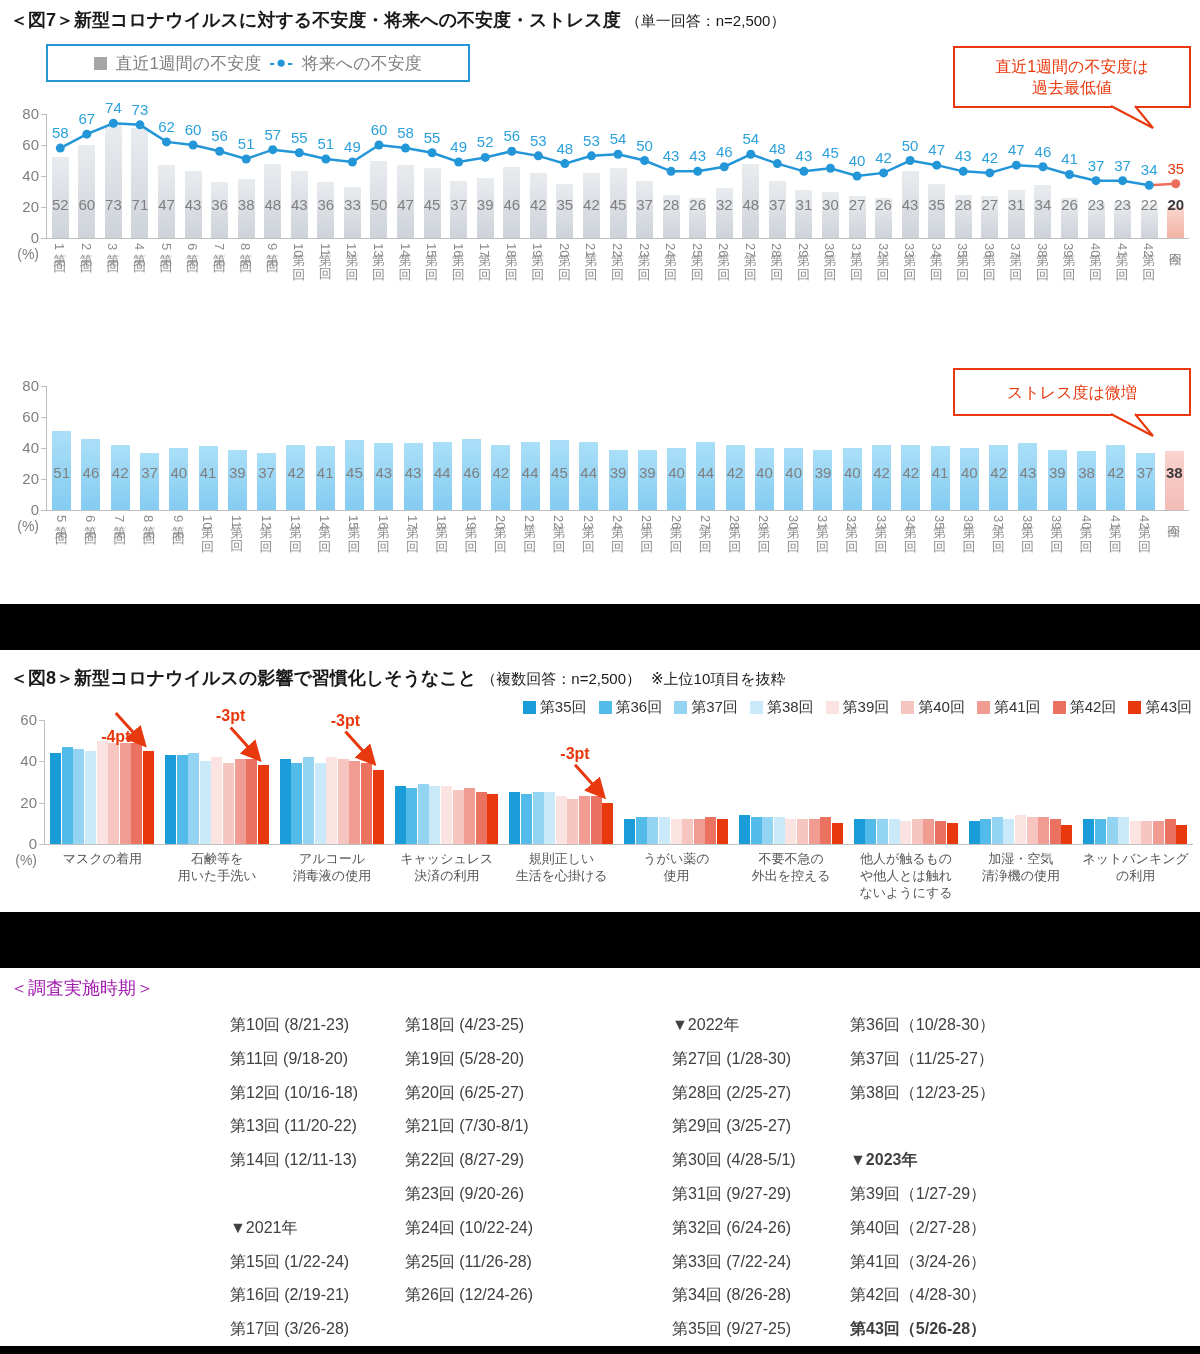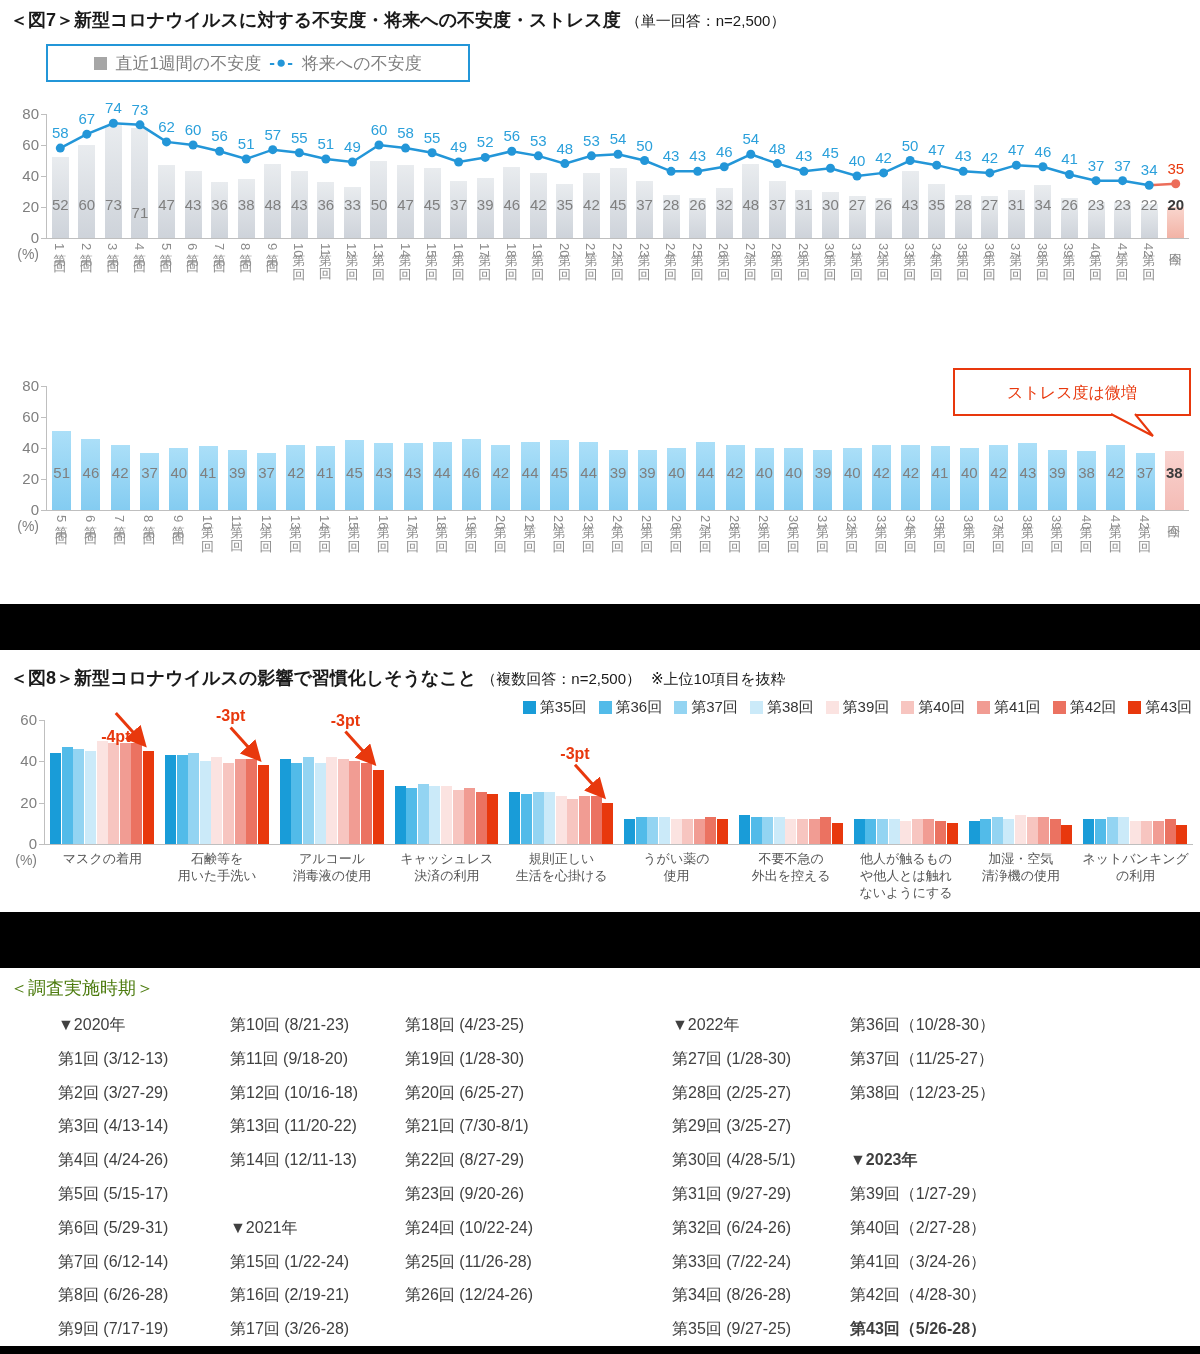--- a/index.html
+++ b/index.html
@@ -35,21 +35,21 @@
   .xlab{position:absolute;writing-mode:vertical-rl;text-orientation:mixed;font-size:13px;line-height:14px;color:#8c8c8c;height:86px;}
   .cat8{position:absolute;font-size:13px;line-height:17px;color:#555;text-align:center;white-space:pre-line;}
   #legend8{position:absolute;top:698px;right:8px;display:flex;gap:12px;align-items:center;z-index:3;}
   .leg8item{display:flex;align-items:center;gap:4px;font-size:15px;color:#333;}
   .leg8sw{width:13px;height:13px;display:inline-block;}
   .anno{position:absolute;width:48px;text-align:center;font-weight:bold;font-size:16px;color:#E8380D;z-index:5;}
   .band{position:absolute;left:0;width:1200px;background:#000;}
   #band1{top:604px;height:46px;}
   #band2{top:912px;height:56px;}
   #band3{top:1346px;height:8px;}
-  #sched-title{position:absolute;left:10px;top:976px;font-size:18px;color:#4d7c0f;}
+  #sched-title{position:absolute;left:10px;top:976px;font-size:18px;color:#a21caf;}
   .sched-col{position:absolute;top:1008px;font-size:16px;color:#404040;}
   .sched-col div{height:33.8px;line-height:33.8px;white-space:nowrap;}
   .sched-col .bold{font-weight:bold;}
   #arrows{position:absolute;left:0;top:0;width:1200px;height:1354px;pointer-events:none;z-index:5;}
 </style>
 </head>
 <body>
 
 <div class="page" id="page">
 
@@ -57,20 +57,27 @@
     <span class="tmain">＜図7＞新型コロナウイルスに対する不安度・将来への不安度・ストレス度</span><span class="tnote">（単一回答：n=2,500）</span>
   </div>
 
   <div id="legend1" class="legend-box" style="left:46px;top:44px;width:420px;height:34px;">
     <span class="sw gray-sw"></span>
     <span>直近1週間の不安度</span>
     <span class="lmark">-●-</span>
     <span>将来への不安度</span>
   </div>
 
+  <div id="callout1" class="callout" style="left:953px;top:46px;width:234px;height:58px;">
+    <span>直近1週間の不安度は</span>
+    <span>過去最低値</span>
+    <svg class="tail" width="60" height="24" viewBox="0 0 60 24">
+        <path d="M6,1 L48,23 L30,1" fill="#ffffff" stroke="#E8380D" stroke-width="2"></path>
+      </svg>
+  </div>
 
   <div id="plot1" class="plot">
       <div class="ytickmark" style="top: 124px;"></div>
       <div class="ytick" style="top: 115px;">0</div>
       <div class="ytickmark" style="top: 93px;"></div>
       <div class="ytick" style="top: 84px;">20</div>
       <div class="ytickmark" style="top: 62px;"></div>
       <div class="ytick" style="top: 53px;">40</div>
       <div class="ytickmark" style="top: 31px;"></div>
       <div class="ytick" style="top: 22px;">60</div>
@@ -116,21 +123,21 @@
       <div class="bar gray" style="left: 960.872px; width: 17px; height: 48.05px;"></div>
       <div class="bar gray" style="left: 987.43px; width: 17px; height: 52.7px;"></div>
       <div class="bar gray" style="left: 1013.99px; width: 17px; height: 40.3px;"></div>
       <div class="bar gray" style="left: 1040.55px; width: 17px; height: 35.65px;"></div>
       <div class="bar gray" style="left: 1067.1px; width: 17px; height: 35.65px;"></div>
       <div class="bar gray" style="left: 1093.66px; width: 17px; height: 34.1px;"></div>
       <div class="bar graycur" style="left: 1120.22px; width: 17px; height: 31px;"></div>
       <div class="blabel" style="left: -1.72093px; top: 82px;">52</div>
       <div class="blabel" style="left: 24.8372px; top: 82px;">60</div>
       <div class="blabel" style="left: 51.3953px; top: 82px;">73</div>
-      <div class="blabel" style="left: 77.9535px; top: 90px;">71</div>
+      <div class="blabel" style="left: 77.9535px; top: 82px;">71</div>
       <div class="blabel" style="left: 104.512px; top: 82px;">47</div>
       <div class="blabel" style="left: 131.07px; top: 82px;">43</div>
       <div class="blabel" style="left: 157.628px; top: 82px;">36</div>
       <div class="blabel" style="left: 184.186px; top: 82px;">38</div>
       <div class="blabel" style="left: 210.744px; top: 82px;">48</div>
       <div class="blabel" style="left: 237.302px; top: 82px;">43</div>
       <div class="blabel" style="left: 263.86px; top: 82px;">36</div>
       <div class="blabel" style="left: 290.419px; top: 82px;">33</div>
       <div class="blabel" style="left: 316.977px; top: 82px;">50</div>
       <div class="blabel" style="left: 343.535px; top: 82px;">47</div>
@@ -619,47 +626,35 @@
       <line x1="115.80000000000001" y1="713" x2="142.8" y2="743" stroke="#E8380D" stroke-width="3" marker-end="url(#ah)"></line>
       <line x1="230.60000000000002" y1="727.4666666666667" x2="257.6" y2="757.4666666666667" stroke="#E8380D" stroke-width="3" marker-end="url(#ah)"></line>
       <line x1="345.40000000000003" y1="731.6" x2="372.40000000000003" y2="761.6" stroke="#E8380D" stroke-width="3" marker-end="url(#ah)"></line>
       <line x1="574.9999999999999" y1="764.6666666666666" x2="601.9999999999999" y2="794.6666666666666" stroke="#E8380D" stroke-width="3" marker-end="url(#ah)"></line>
     </svg>
 
 <div class="anno" style="left: 91.8px; top: 728px;">-4pt</div>
     <div class="anno" style="left: 206.6px; top: 707.467px;">-3pt</div>
     <div class="anno" style="left: 321.4px; top: 711.6px;">-3pt</div>
     <div class="anno" style="left: 551px; top: 744.667px;">-3pt</div>
-    <div class="sched-col" style="left: 58px;">
-      <div>▼2020年</div>
-      <div>第1回 (3/12-13)</div>
-      <div>第2回 (3/27-29)</div>
-      <div>第3回 (4/13-14)</div>
-      <div>第4回 (4/24-26)</div>
-      <div>第5回 (5/15-17)</div>
-      <div>第6回 (5/29-31)</div>
-      <div>第7回 (6/12-14)</div>
-      <div>第8回 (6/26-28)</div>
-      <div>第9回 (7/17-19)</div>
-    </div>
     <div class="sched-col" style="left: 230px;">
       <div>第10回 (8/21-23)</div>
       <div>第11回 (9/18-20)</div>
       <div>第12回 (10/16-18)</div>
       <div>第13回 (11/20-22)</div>
       <div>第14回 (12/11-13)</div>
       <div></div>
       <div>▼2021年</div>
       <div>第15回 (1/22-24)</div>
       <div>第16回 (2/19-21)</div>
       <div>第17回 (3/26-28)</div>
     </div>
     <div class="sched-col" style="left: 405px;">
       <div>第18回 (4/23-25)</div>
-      <div>第19回 (1/28-30)</div>
+      <div>第19回 (5/28-20)</div>
       <div>第20回 (6/25-27)</div>
       <div>第21回 (7/30-8/1)</div>
       <div>第22回 (8/27-29)</div>
       <div>第23回 (9/20-26)</div>
       <div>第24回 (10/22-24)</div>
       <div>第25回 (11/26-28)</div>
       <div>第26回 (12/24-26)</div>
       <div></div>
     </div>
     <div class="sched-col" style="left: 672px;">

